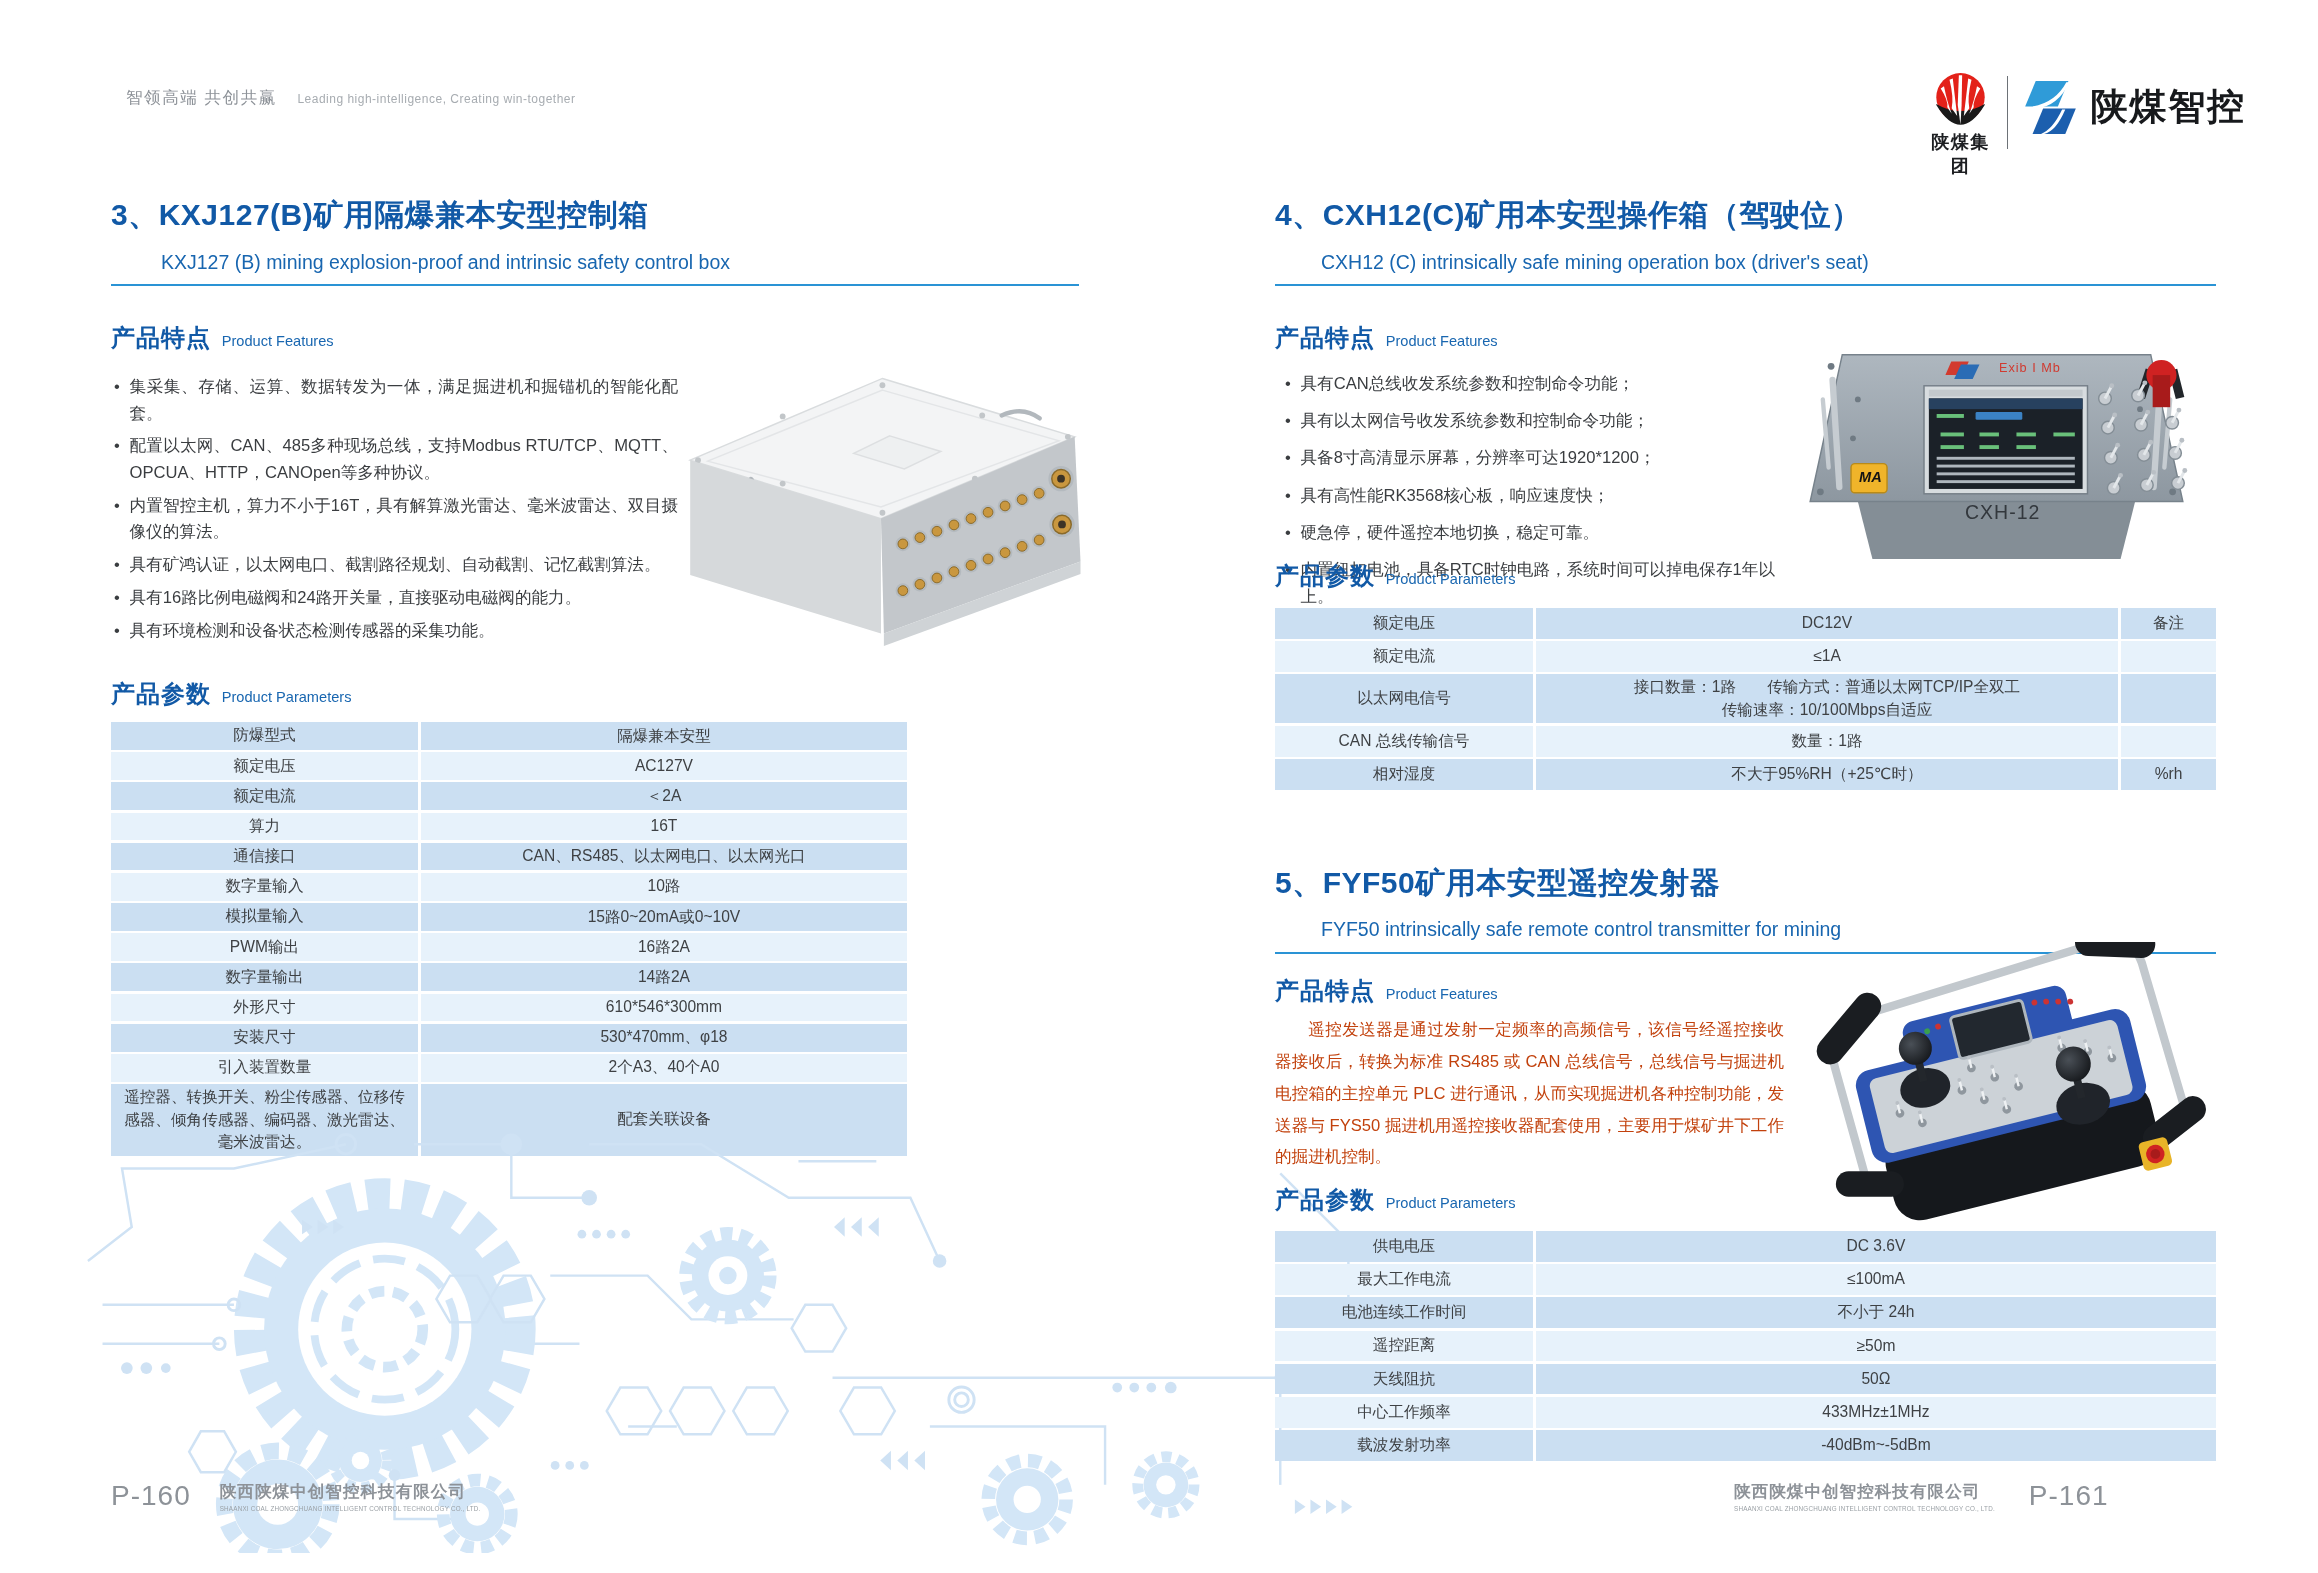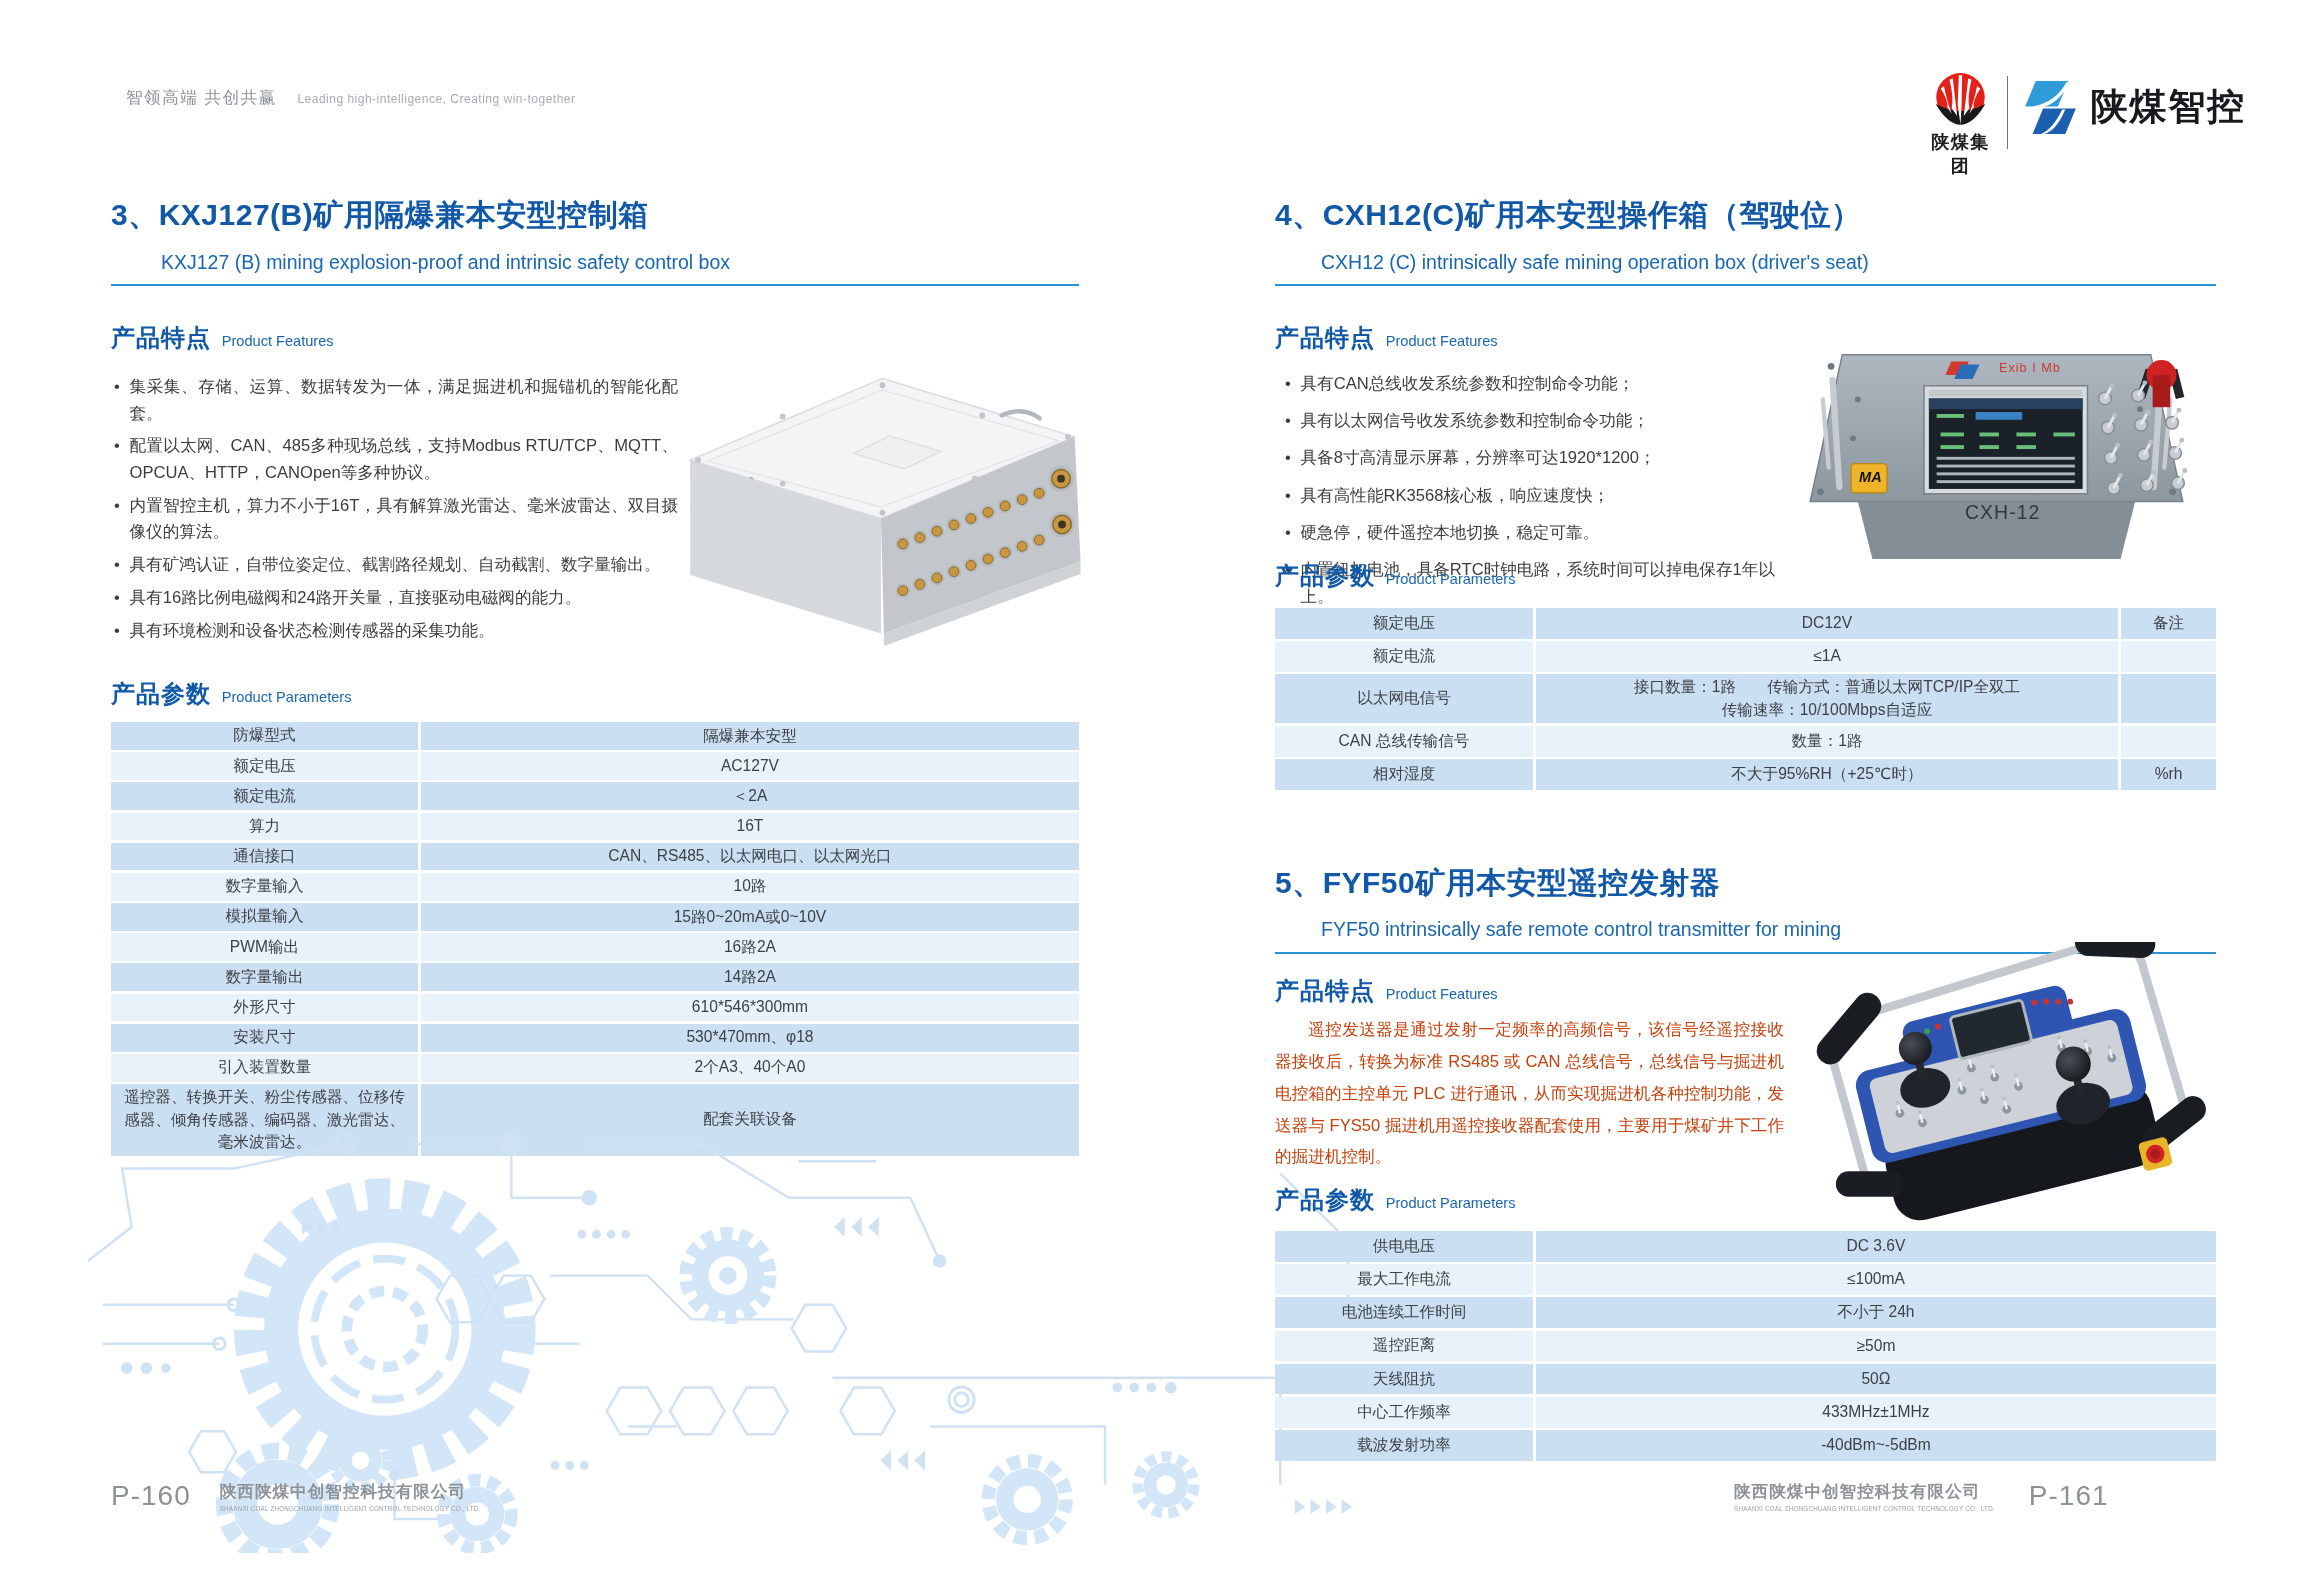--- a/index.html
+++ b/index.html
@@ -97,21 +97,21 @@
 
   <div class="abs" style="left:111px;top:322px;">
     <span class="h-zh">产品特点</span><span class="h-en">Product Features</span>
   </div>
 
   <div class="abs features-left" style="left:111px;top:374px;width:567px;">
 
   <div class="feature">集采集、存储、运算、数据转发为一体，满足掘进机和掘锚机的智能化配套。</div>
       <div class="feature">配置以太网、CAN、485多种现场总线，支持Modbus RTU/TCP、MQTT、OPCUA、HTTP，CANOpen等多种协议。</div>
       <div class="feature">内置智控主机，算力不小于16T，具有解算激光雷达、毫米波雷达、双目摄像仪的算法。</div>
-      <div class="feature">具有矿鸿认证，自带位姿定位、截割路径规划、自动截割、数字量输出。</div>
+      <div class="feature">具有矿鸿认证，以太网电口、截割路径规划、自动截割、记忆截割算法。</div>
       <div class="feature">具有16路比例电磁阀和24路开关量，直接驱动电磁阀的能力。</div>
       <div class="feature">具有环境检测和设备状态检测传感器的采集功能。</div>
     </div>
 
   <div class="abs" style="left:661px;top:358px;width:438px;height:292px;">
     <svg width="438" height="292" viewBox="0 0 900 600">
 
       <polygon points="455,42 850,162 452,330 60,210" fill="#f3f4f5" stroke="#d9dcde" stroke-width="3"></polygon>
       <polygon points="455,66 818,170 452,306 96,212" fill="none" stroke="#e3e5e7" stroke-width="3"></polygon>
       <polygon points="470,160 575,192 500,228 396,196" fill="#eef0f1" stroke="#dddfe1" stroke-width="3"></polygon>
@@ -182,21 +182,21 @@
       <circle cx="824" cy="342" r="26" fill="#b4babf"></circle>
         <circle cx="824" cy="342" r="19" fill="#c9973f" stroke="#8a6a2a" stroke-width="3"></circle>
         <circle cx="824" cy="342" r="8" fill="#3c3326"></circle>
     </svg>
   </div>
 
   <div class="abs" style="left:111px;top:678px;">
     <span class="h-zh">产品参数</span><span class="h-en">Product Parameters</span>
   </div>
 
-  <div class="abs ptable t-left" style="left:111px;top:722px;width:968px;">
+  <div class="abs ptable t-left" style="left:111px;top:722px;width:796px;">
 
   <div class="trow">
       <div class="cell label">防爆型式</div>
       <div class="cell value">
           <div>隔爆兼本安型</div>
         </div>
     </div>
       <div class="trow">
       <div class="cell label">额定电压</div>
       <div class="cell value">

